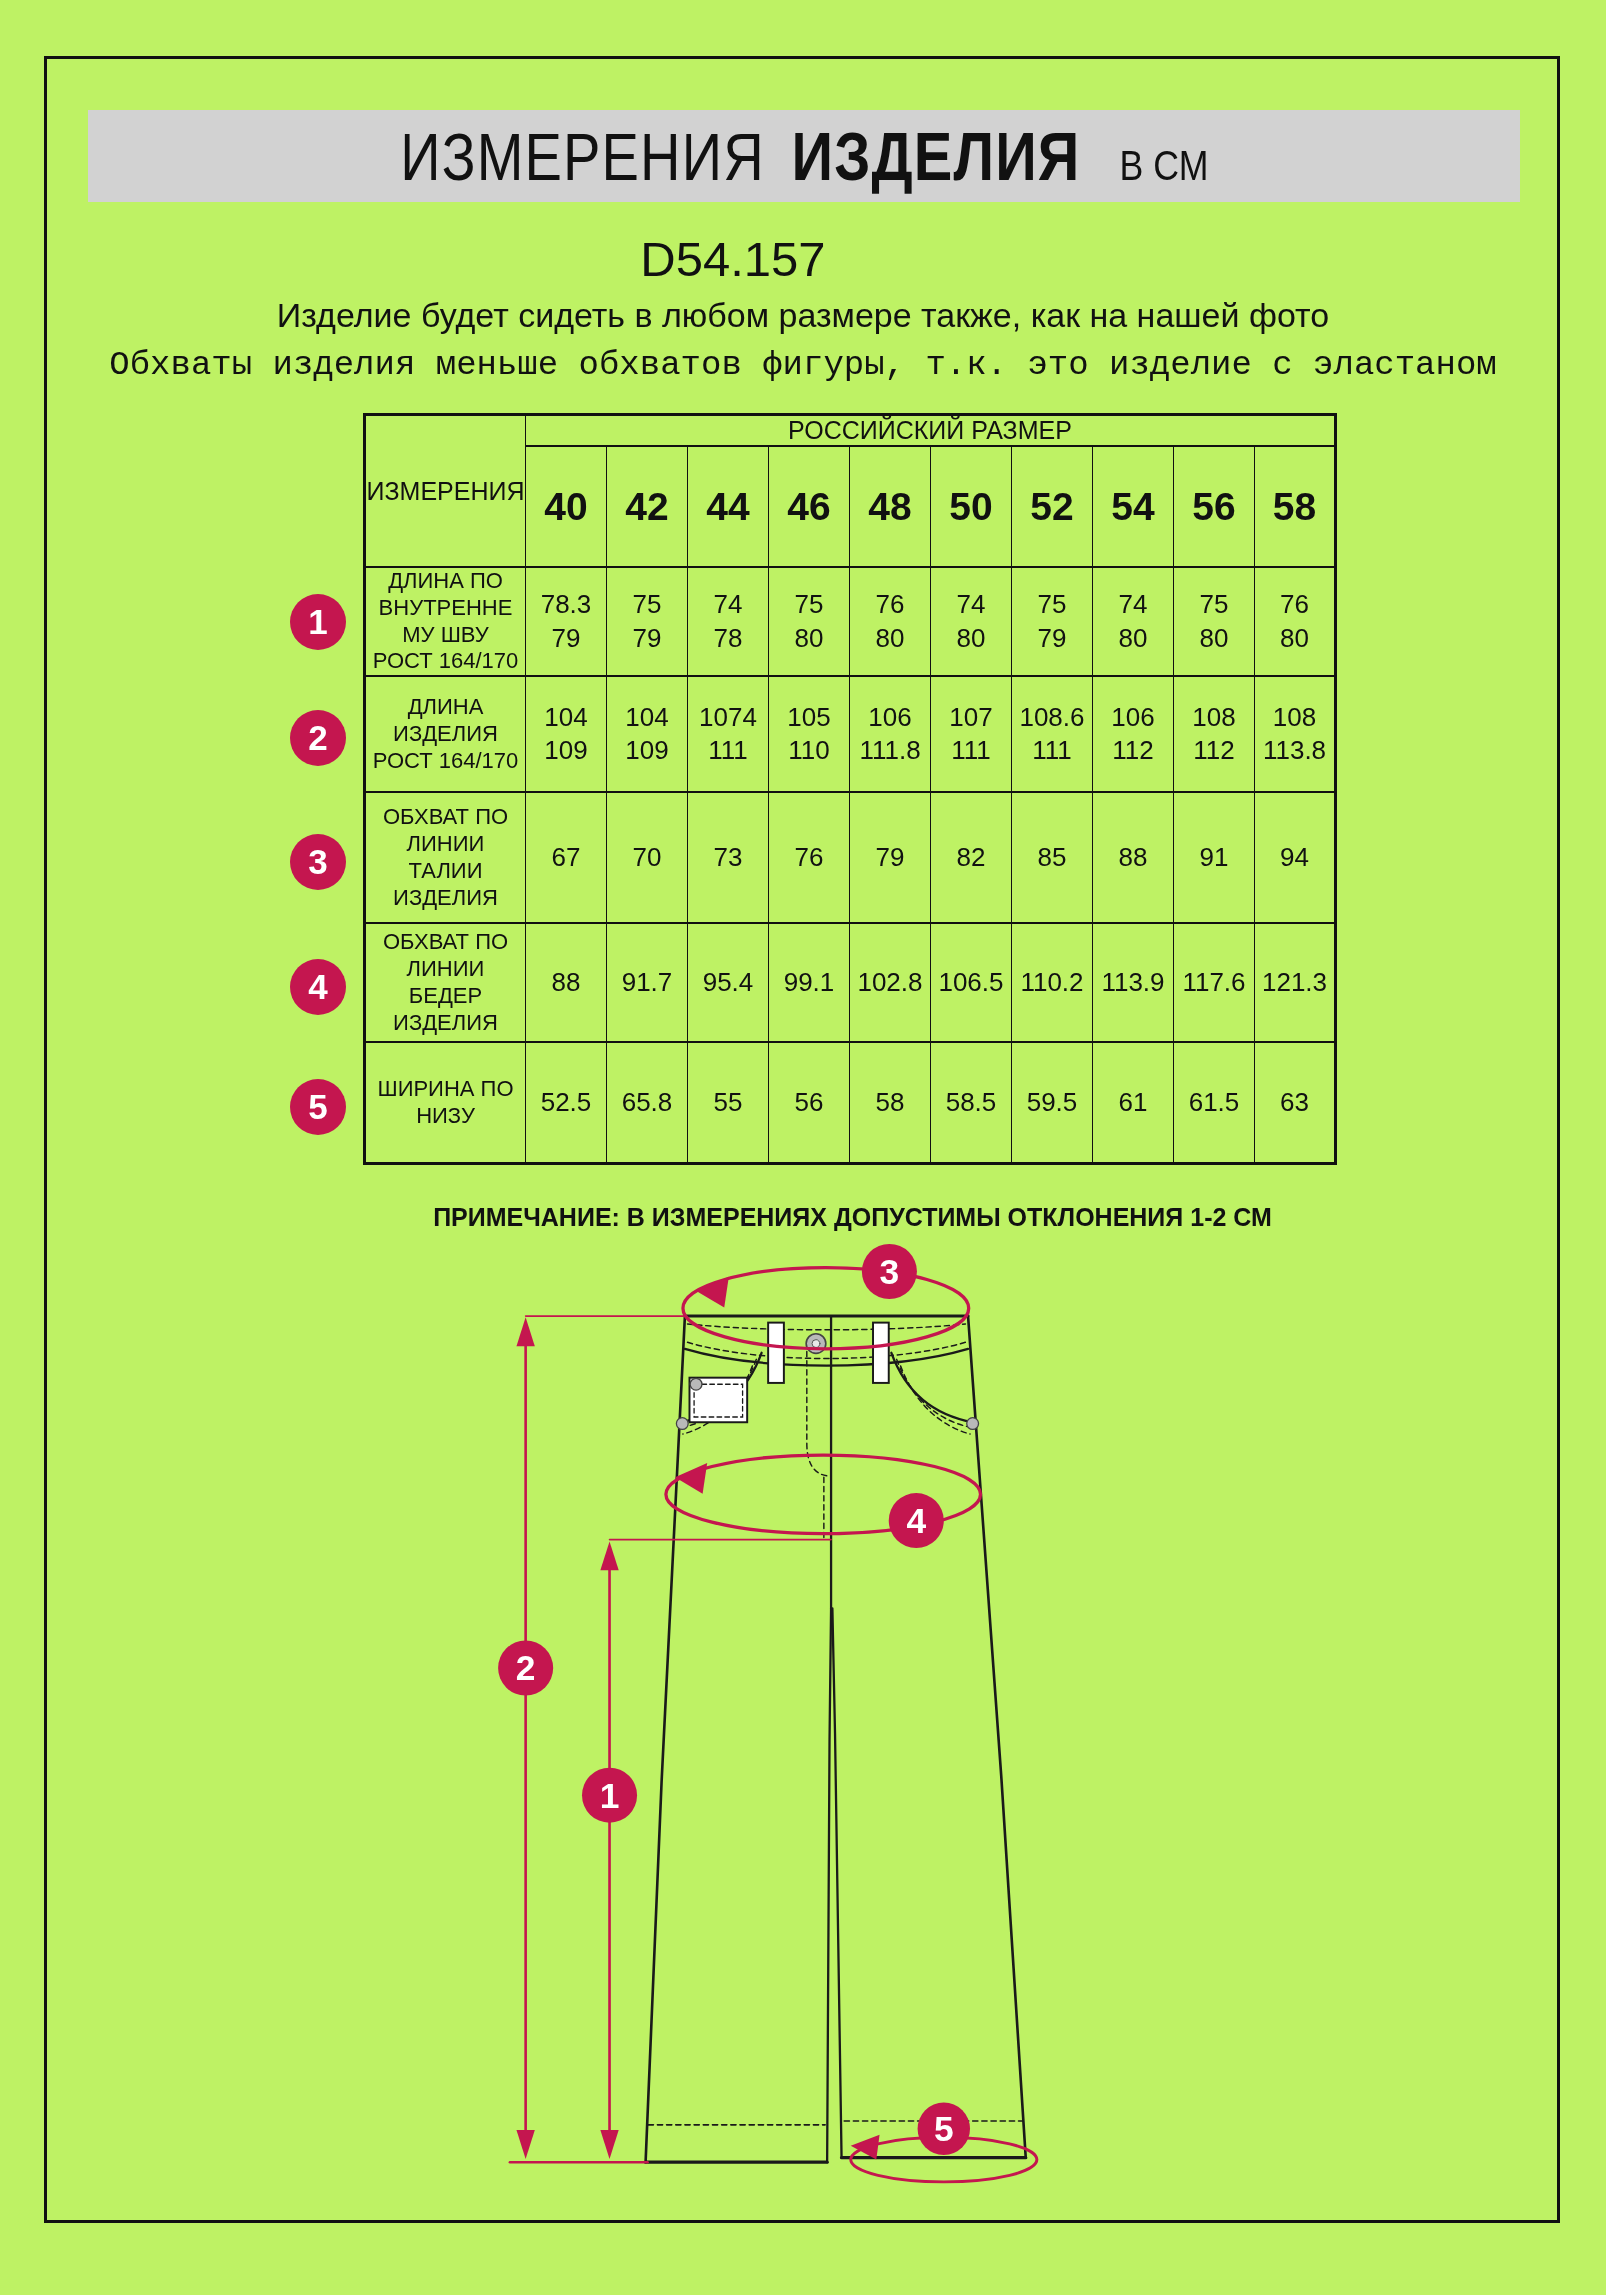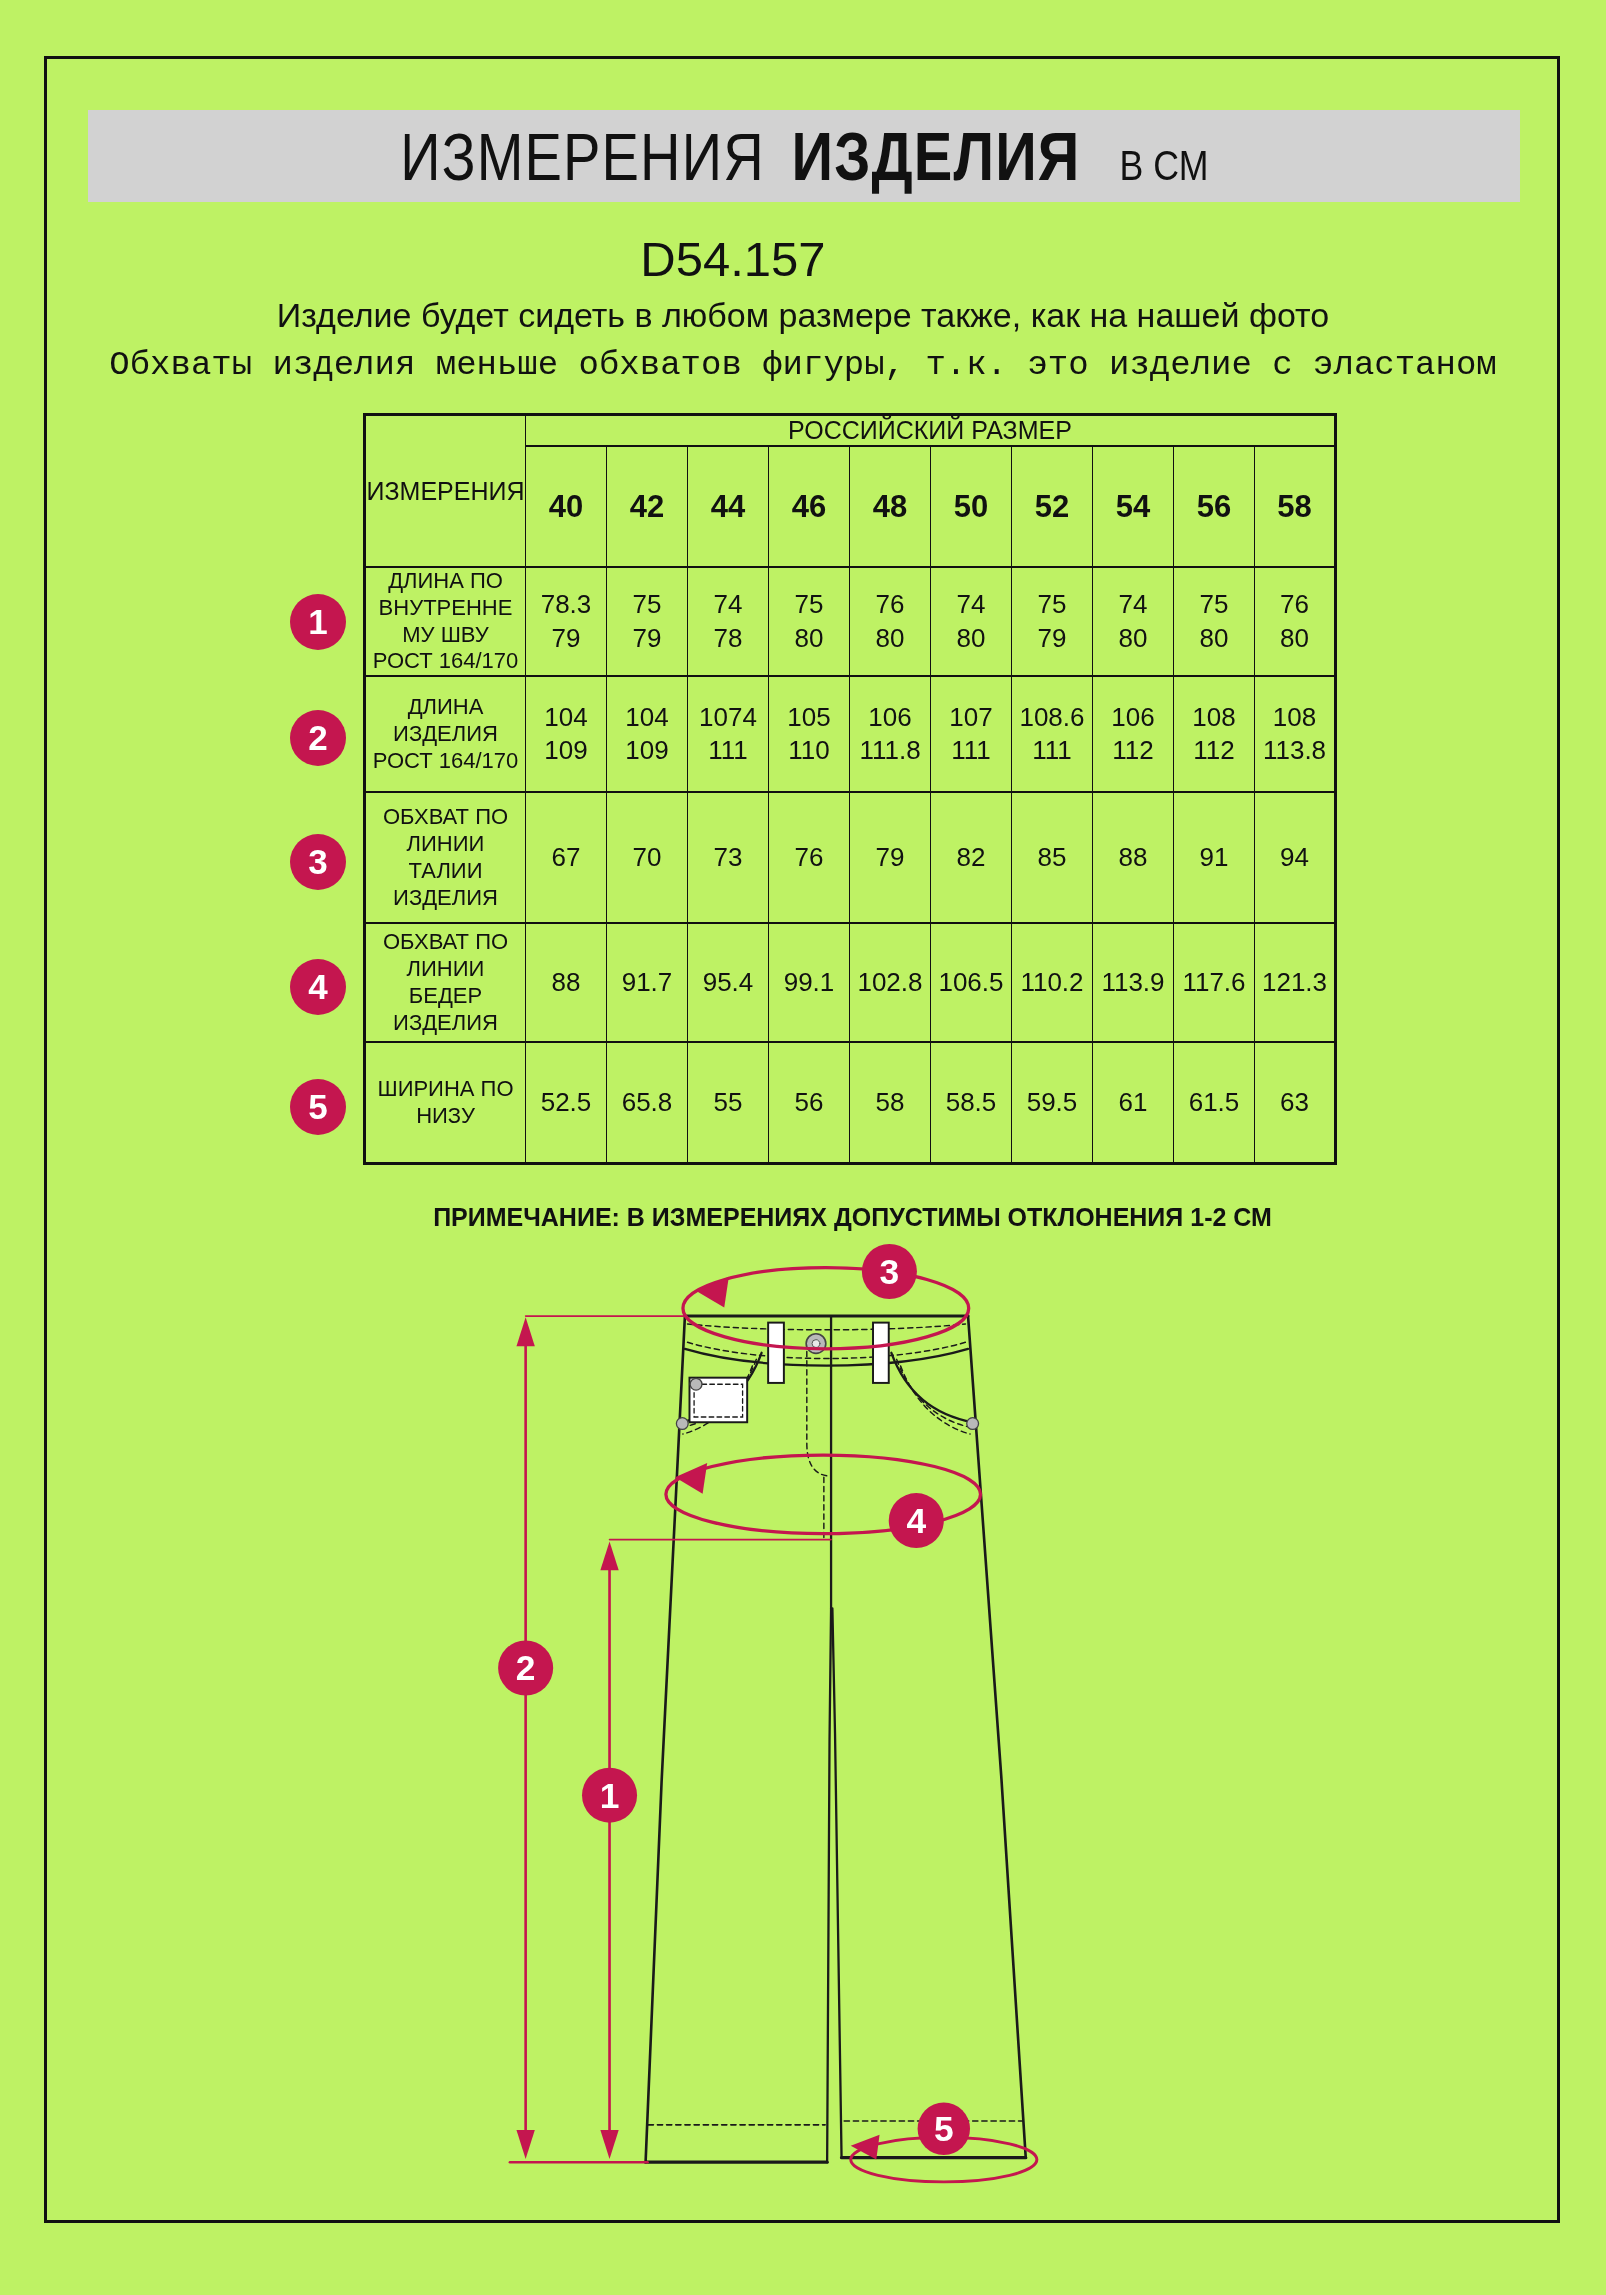--- a/index.html
+++ b/index.html
@@ -33,21 +33,21 @@
     border-collapse:collapse;table-layout:fixed;
     border:3.3px solid #111;
   }
   .size-table td{
     border:1.3px solid #111;
     text-align:center;vertical-align:middle;padding:0;
   }
   .row-a td{border-bottom:2.6px solid #111;}
   .corner{font-size:25px;}
   .group{font-size:25px;}
-  .row-b td{border-bottom:2.6px solid #111;font-size:31px;font-weight:bold;}
+  .row-b td{border-bottom:2.6px solid #111;font-size:39px;font-weight:bold;}
   #rows-body td{border-bottom:2.6px solid #111;}
   .label-cell{font-size:22px;line-height:1.22;white-space:pre-line;}
   .value-cell{font-size:26px;line-height:1.3;white-space:pre-line;}
   .badge{
     position:absolute;width:56px;height:56px;border-radius:50%;
     color:#fff;font-size:35px;font-weight:bold;
     display:flex;align-items:center;justify-content:center;
   }
   .note{
     position:absolute;top:1203px;left:99px;width:1507px;

